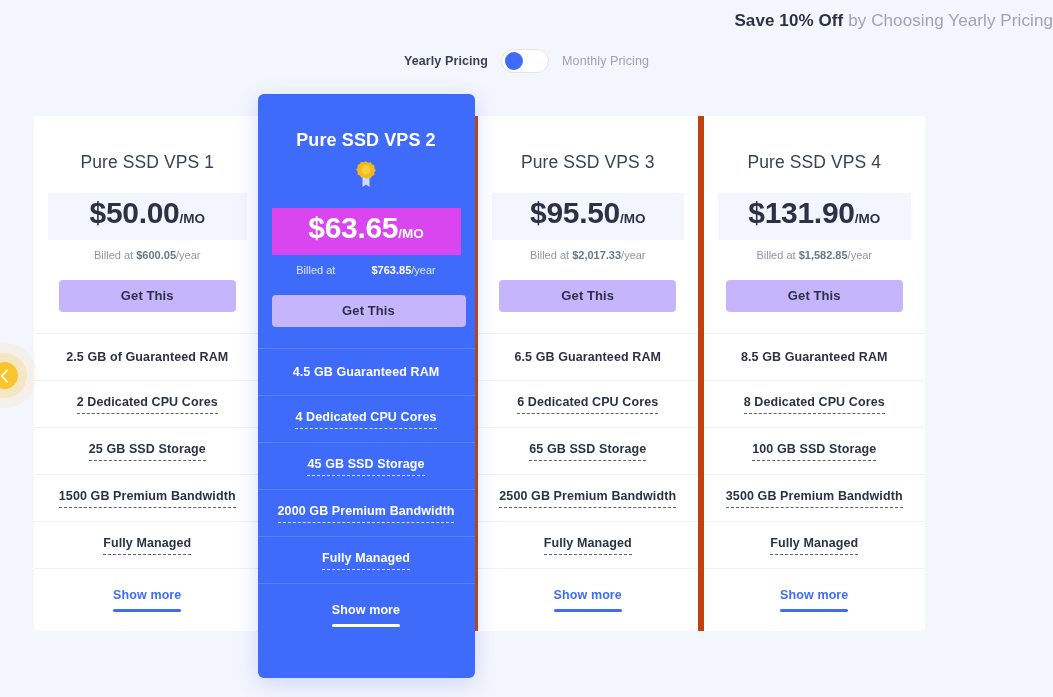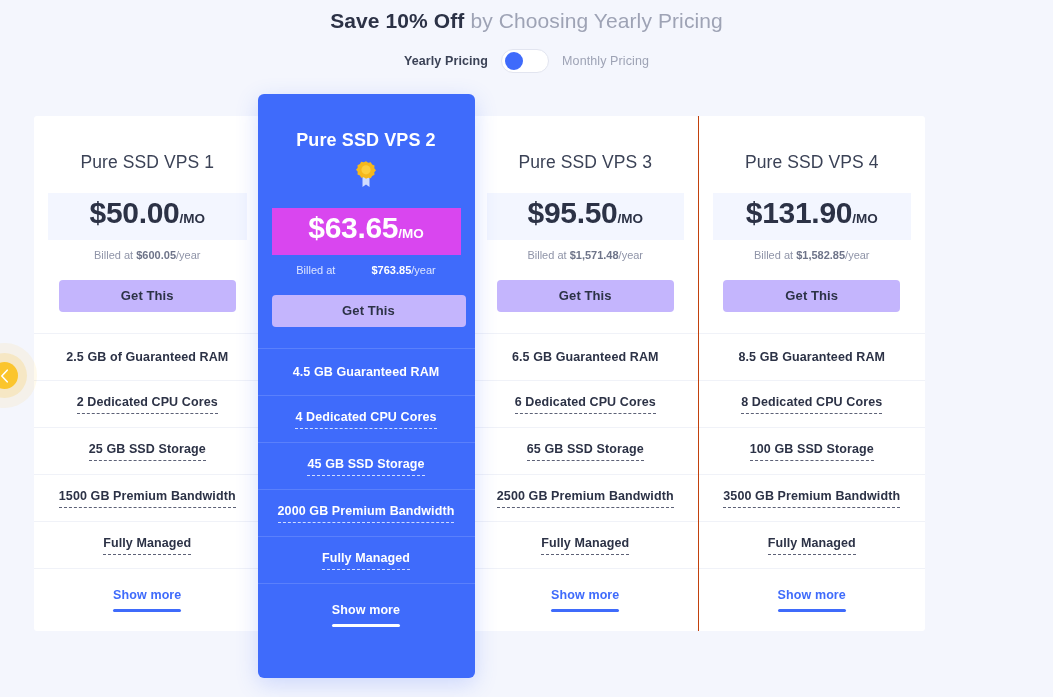--- a/index.html
+++ b/index.html
@@ -17,25 +17,26 @@
     -webkit-font-smoothing: antialiased;
   }
 
   
   .header {
     padding-top: 8px;
     text-align: center;
   }
 
   .headline {
-    font-size: 21px;
+    font-size: 17px;
     letter-spacing: .1px;
     color: #9ea3b5;
     font-weight: 400;
     line-height: 26px;
+    text-align: right;
   }
   .headline .strong {
     color: #2c3246;
     font-weight: 700;
   }
 
   .toggle-row {
     margin-top: 15px;
     display: flex;
     align-items: center;
@@ -96,21 +97,21 @@
     flex: none;
     background: #ffffff;
     border-radius: 3px;
     position: relative;
   }
 
   
   .card .feature { border-top: 1px solid #f0f2f8; }
 
   .card + .card .head,
-  .card + .card .features { border-left: 1px solid #c2410c; }
+  .card + .card .features { border-left: 6px solid #c2410c; }
 
   .card.plain { margin-top: 22px; }
 
   .card.featured {
     width: 217px;
     background: #3f6bfb;
     border-radius: 6px;
     margin-top: 0;
     margin-left: -3px;
     margin-right: -3px;
@@ -374,21 +375,21 @@
       <div class="tail"></div>
     </div>
       </div>
       <div class="card plain">
     <div class="head">
       <div class="plan-name">Pure SSD VPS 3</div>
 
       <div class="price-band">
         <span class="price"><span>$95.50</span><span class="per">/MO</span></span>
       </div>
-      <div class="billed"><span>Billed at </span><span class="amt">$1,571.48</span><span>/year</span></div>
+      <div class="billed"><span>Billed at </span><span class="amt">$2,017.33</span><span>/year</span></div>
       <button class="get-btn">Get This</button>
     </div>
     <div class="features">
 
     <div class="feature">
       <span class="feature-text no-rule">6.5 GB Guaranteed RAM</span>
     </div>
     <div class="feature">
       <span class="feature-text">6 Dedicated CPU Cores</span>
     </div>

